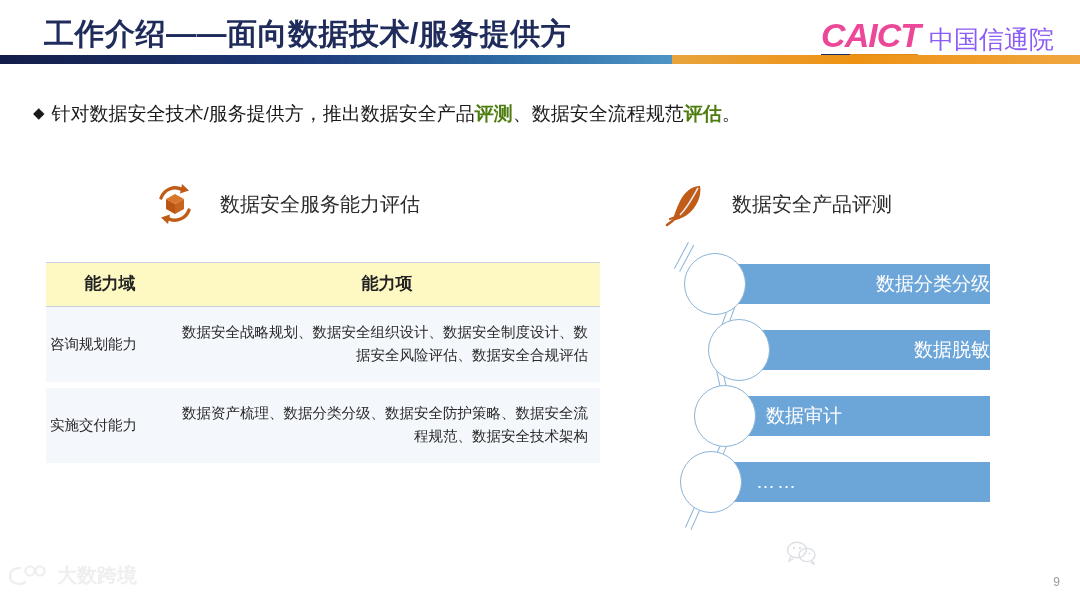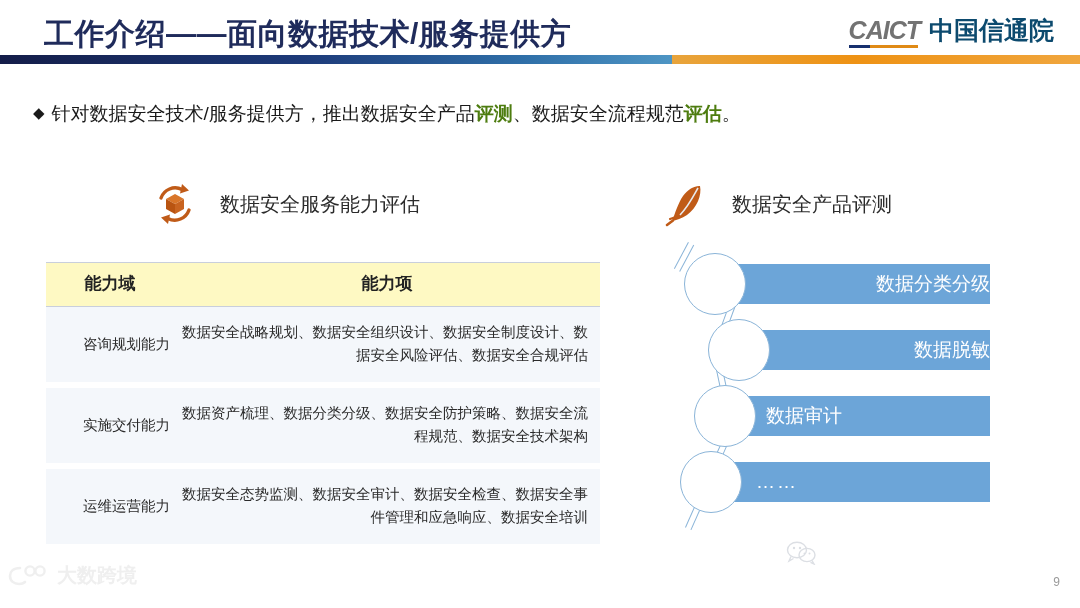--- a/index.html
+++ b/index.html
@@ -13,29 +13,29 @@
     position:absolute;left:44px;top:14px;
     font-size:30px;font-weight:bold;color:#1f2b5b;
     letter-spacing:.5px;white-space:nowrap;
   }
   .logo{
     position:absolute;right:26px;top:18px;
     display:flex;align-items:flex-end;gap:9px;
   }
   .logo-caict{
     position:relative;
-    font-size:25px;font-weight:bold;font-style:italic;color:#737373;
+    font-size:34px;font-weight:bold;font-style:italic;color:#ec4899;
     letter-spacing:-1px;line-height:1;padding-bottom:5px;
   }
   .logo-caict::after{
     content:"";position:absolute;left:0;right:2px;bottom:0;height:3px;
     background:linear-gradient(90deg,#17306e 0%,#17306e 30%,#e08a15 30%,#e08a15 100%);
   }
   .logo-cn{
-    font-size:25px;font-weight:bold;color:#0c4a6e;line-height:1;
+    font-size:25px;font-weight:normal;color:#8b5cf6;line-height:1;
     padding-bottom:5px;letter-spacing:0px;text-align:right;
   }
   .title-rule{
     position:absolute;left:0;top:55px;width:1080px;height:9px;
   }
   .title-rule .seg-blue{
     position:absolute;left:0;top:0;width:672px;height:9px;
     background:linear-gradient(90deg,#141d49 0%,#1d3a79 45%,#2f6fa8 78%,#4e95c4 100%);
   }
   .title-rule .seg-orange{
@@ -68,21 +68,21 @@
     border-top:1px solid #c9cfdc;border-bottom:1px solid #c9cfdc;
     background:#fef9c3;text-align:center;
   }
   .cap-table thead th.col-domain{width:120px;}
   .cap-table tbody td{
     font-size:14.5px;color:#2a2a2a;line-height:1.62;
     background:#f4f7fb;border-bottom:6px solid #ffffff;
     vertical-align:middle;
   }
   .cap-table tbody td.c-domain{
-    text-align:right;width:120px;padding:24px 4px;white-space:nowrap;
+    text-align:left;width:120px;padding:24px 4px;white-space:nowrap;
   }
   .cap-table tbody td.c-items{padding:14px 12px 14px 6px;text-align:right;}
   .cap-table tbody tr:last-child td{border-bottom:none;}
   
   .chain{position:absolute;left:676px;top:248px;width:330px;height:285px;}
   .chain-bar{
     position:absolute;height:40px;background:#6ca5d8;
     display:flex;align-items:center;
     color:#ffffff;font-size:19px;
   }
@@ -173,24 +173,20 @@
   </thead>
   <tbody>
     <tr>
       <td class="c-domain">咨询规划能力</td>
       <td class="c-items">数据安全战略规划、数据安全组织设计、数据安全制度设计、数据安全风险评估、数据安全合规评估</td>
     </tr>
     <tr>
       <td class="c-domain">实施交付能力</td>
       <td class="c-items">数据资产梳理、数据分类分级、数据安全防护策略、数据安全流程规范、数据安全技术架构</td>
     </tr>
-    <tr>
-      <td class="c-domain">运维运营能力</td>
-      <td class="c-items">数据安全态势监测、数据安全审计、数据安全检查、数据安全事件管理和应急响应、数据安全培训</td>
-    </tr>
   </tbody>
 </table>
 
 <div class="chain">
 
   <div class="chain-line" style="left:12px;top:-6px;height:30px;transform:rotate(28deg);transform-origin:top left;"></div>
   <div class="chain-line" style="left:53px;top:56px;height:46px;transform:rotate(20deg);transform-origin:top left;"></div>
   <div class="chain-line" style="left:40px;top:122px;height:48px;transform:rotate(-12deg);transform-origin:top left;"></div>
   <div class="chain-line" style="left:48px;top:188px;height:44px;transform:rotate(24deg);transform-origin:top left;"></div>
   <div class="chain-line" style="left:22px;top:250px;height:32px;transform:rotate(24deg);transform-origin:top left;"></div>

